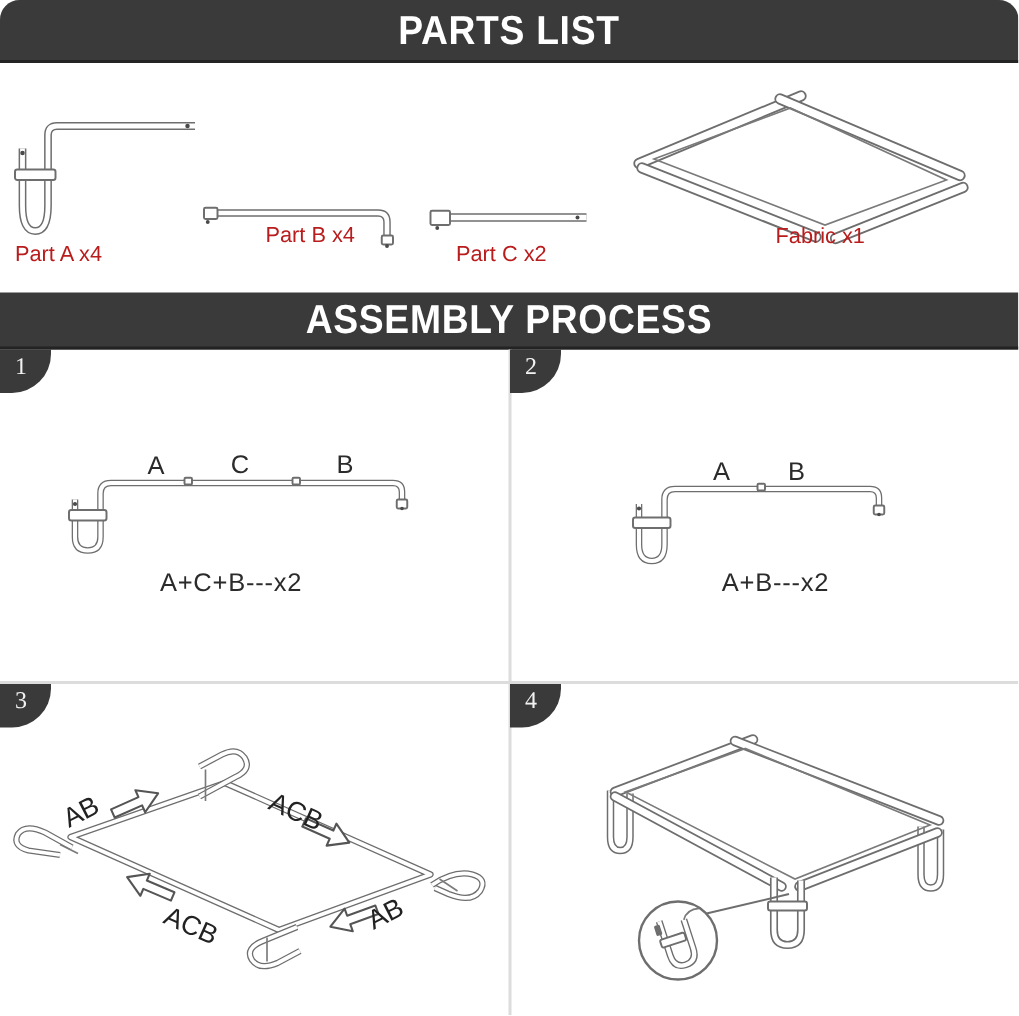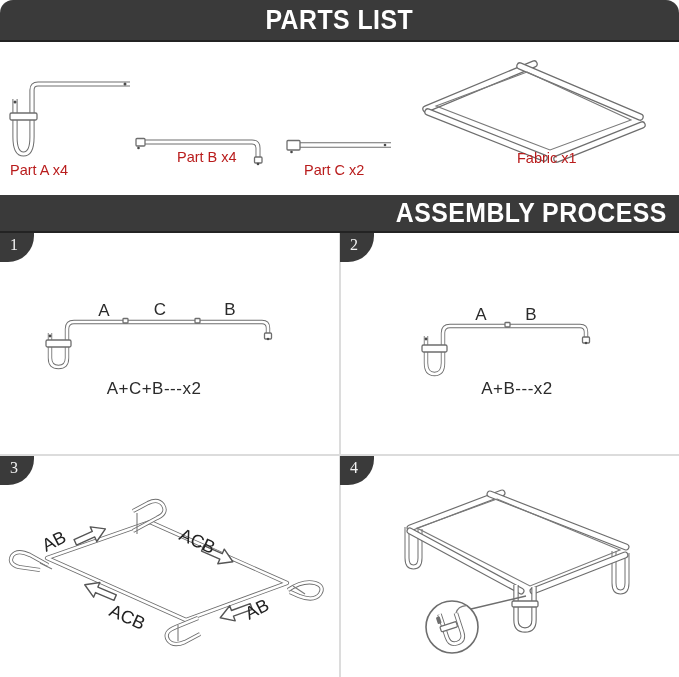--- a/index.html
+++ b/index.html
@@ -3,21 +3,21 @@
 <meta charset="utf-8">
 <style>
   html,body{margin:0;padding:0;background:#fff;}
   #page{position:relative;width:679px;height:677px;background:#ffffff;overflow:hidden;
         font-family:"Liberation Sans",sans-serif;color:#2b2b2b;border-radius:13px;}
   .banner{position:absolute;left:0;width:679px;background:#3a3a3a;border-bottom:2px solid #232323;
           display:flex;align-items:center;justify-content:center;}
   .banner span{color:#fff;font-weight:800;font-size:27px;letter-spacing:0.5px;
                transform:scaleX(0.92);white-space:nowrap;}
   #banner-parts{top:0;height:40px;}
-  #banner-assembly{top:195px;height:36px;justify-content:flex-end;}
+  #banner-assembly{top:195px;height:36px;}
   .part-label{position:absolute;font-size:14.5px;color:#b91c1c;white-space:nowrap;}
   .divider-v{position:absolute;left:339px;top:233px;width:2px;height:444px;background:#dcdcdc;}
   .divider-h{position:absolute;left:0;top:454px;width:679px;height:2px;background:#dcdcdc;}
   .step-tab{position:absolute;width:34px;height:29px;background:#3a3a3a;
             border-bottom-right-radius:26px;display:flex;align-items:flex-start;}
   .step-tab span{color:#f2f2f2;font-family:"Liberation Serif",serif;font-size:16px;
                  margin:3px 0 0 10px;}
   svg{position:absolute;overflow:visible;}
   .t-out{fill:none;stroke:#6e6e6e;stroke-linejoin:round;}
   .t-in{fill:none;stroke:#ffffff;stroke-linejoin:round;}

